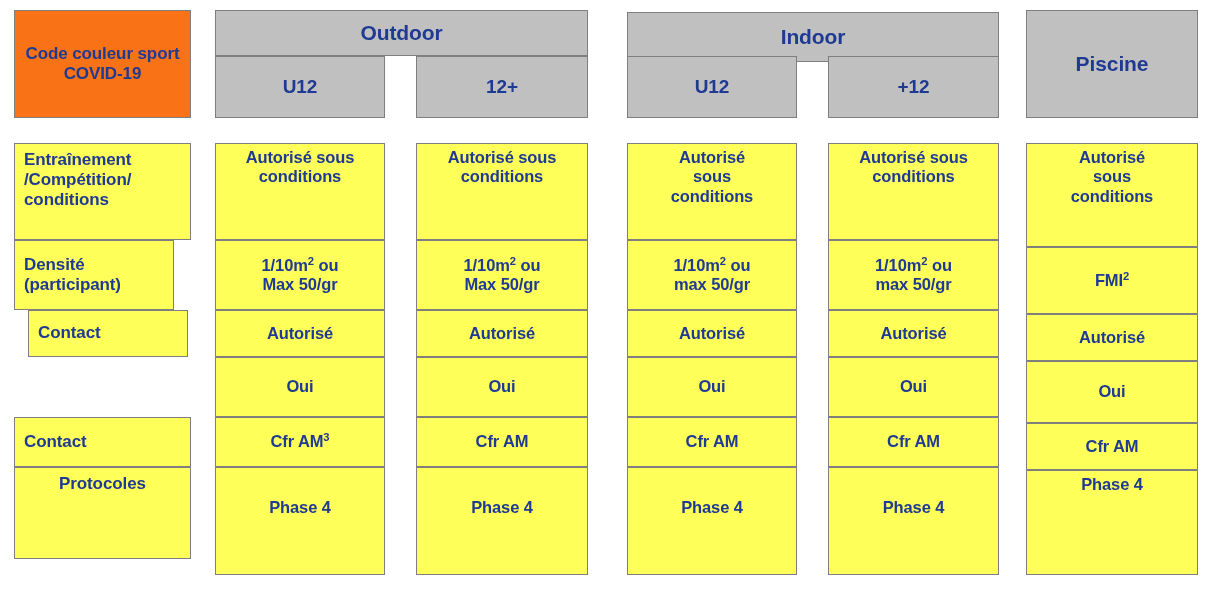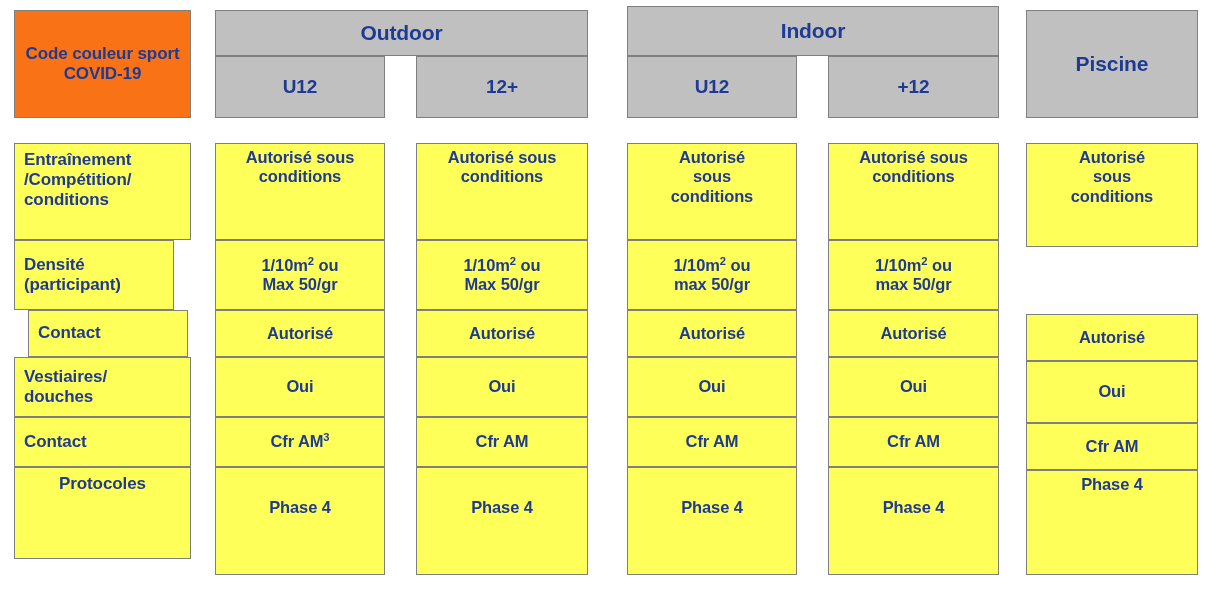--- a/index.html
+++ b/index.html
@@ -80,21 +80,21 @@
     </div>
     <div class="cell hdr-gray" style="left: 215px; top: 10px; width: 373px; height: 46px;">
       <span class="txt">Outdoor</span>
     </div>
     <div class="cell hdr-gray sub" style="left: 215px; top: 56px; width: 170px; height: 62px;">
       <span class="txt">U12</span>
     </div>
     <div class="cell hdr-gray sub" style="left: 416px; top: 56px; width: 172px; height: 62px;">
       <span class="txt">12+</span>
     </div>
-    <div class="cell hdr-gray" style="left: 627px; top: 6px; width: 372px; height: 50px;">
+    <div class="cell hdr-gray" style="left: 627px; top: 12px; width: 372px; height: 50px;">
       <span class="txt">Indoor</span>
     </div>
     <div class="cell hdr-gray sub" style="left: 627px; top: 56px; width: 170px; height: 62px;">
       <span class="txt">U12</span>
     </div>
     <div class="cell hdr-gray sub" style="left: 828px; top: 56px; width: 171px; height: 62px;">
       <span class="txt">+12</span>
     </div>
     <div class="cell hdr-gray" style="left: 1026px; top: 10px; width: 172px; height: 108px;">
       <span class="txt">Piscine</span>
@@ -125,40 +125,40 @@
     </div>
     <div class="cell data" style="left: 416px; top: 240px; width: 172px; height: 70px;">
       <span class="txt"><span>1/10m<sup>2</sup> ou</span><br><span>Max 50/gr</span></span>
     </div>
     <div class="cell data" style="left: 627px; top: 240px; width: 170px; height: 70px;">
       <span class="txt"><span>1/10m<sup>2</sup> ou</span><br><span>max 50/gr</span></span>
     </div>
     <div class="cell data" style="left: 828px; top: 240px; width: 171px; height: 70px;">
       <span class="txt"><span>1/10m<sup>2</sup> ou</span><br><span>max 50/gr</span></span>
     </div>
+    <div class="cell data" style="left: 1026px; top: 247px; width: 172px; height: 67px;">
+      <span class="txt"><span>FMI<sup>2</sup></span></span>
+    </div>
     <div class="cell rowlabel" style="left: 28px; top: 310px; width: 160px; height: 47px;">
       <span class="txt"><span>Contact</span></span>
     </div>
     <div class="cell data" style="left: 215px; top: 310px; width: 170px; height: 47px;">
       <span class="txt"><span>Autorisé</span></span>
     </div>
     <div class="cell data" style="left: 416px; top: 310px; width: 172px; height: 47px;">
       <span class="txt"><span>Autorisé</span></span>
     </div>
     <div class="cell data" style="left: 627px; top: 310px; width: 170px; height: 47px;">
       <span class="txt"><span>Autorisé</span></span>
     </div>
     <div class="cell data" style="left: 828px; top: 310px; width: 171px; height: 47px;">
       <span class="txt"><span>Autorisé</span></span>
     </div>
     <div class="cell data" style="left: 1026px; top: 314px; width: 172px; height: 47px;">
       <span class="txt"><span>Autorisé</span></span>
-    </div>
-    <div class="cell rowlabel" style="left: 14px; top: 357px; width: 177px; height: 60px;">
-      <span class="txt"><span>Vestiaires/</span><br><span>douches</span></span>
     </div>
     <div class="cell data" style="left: 215px; top: 357px; width: 170px; height: 60px;">
       <span class="txt"><span>Oui</span></span>
     </div>
     <div class="cell data" style="left: 416px; top: 357px; width: 172px; height: 60px;">
       <span class="txt"><span>Oui</span></span>
     </div>
     <div class="cell data" style="left: 627px; top: 357px; width: 170px; height: 60px;">
       <span class="txt"><span>Oui</span></span>
     </div>

